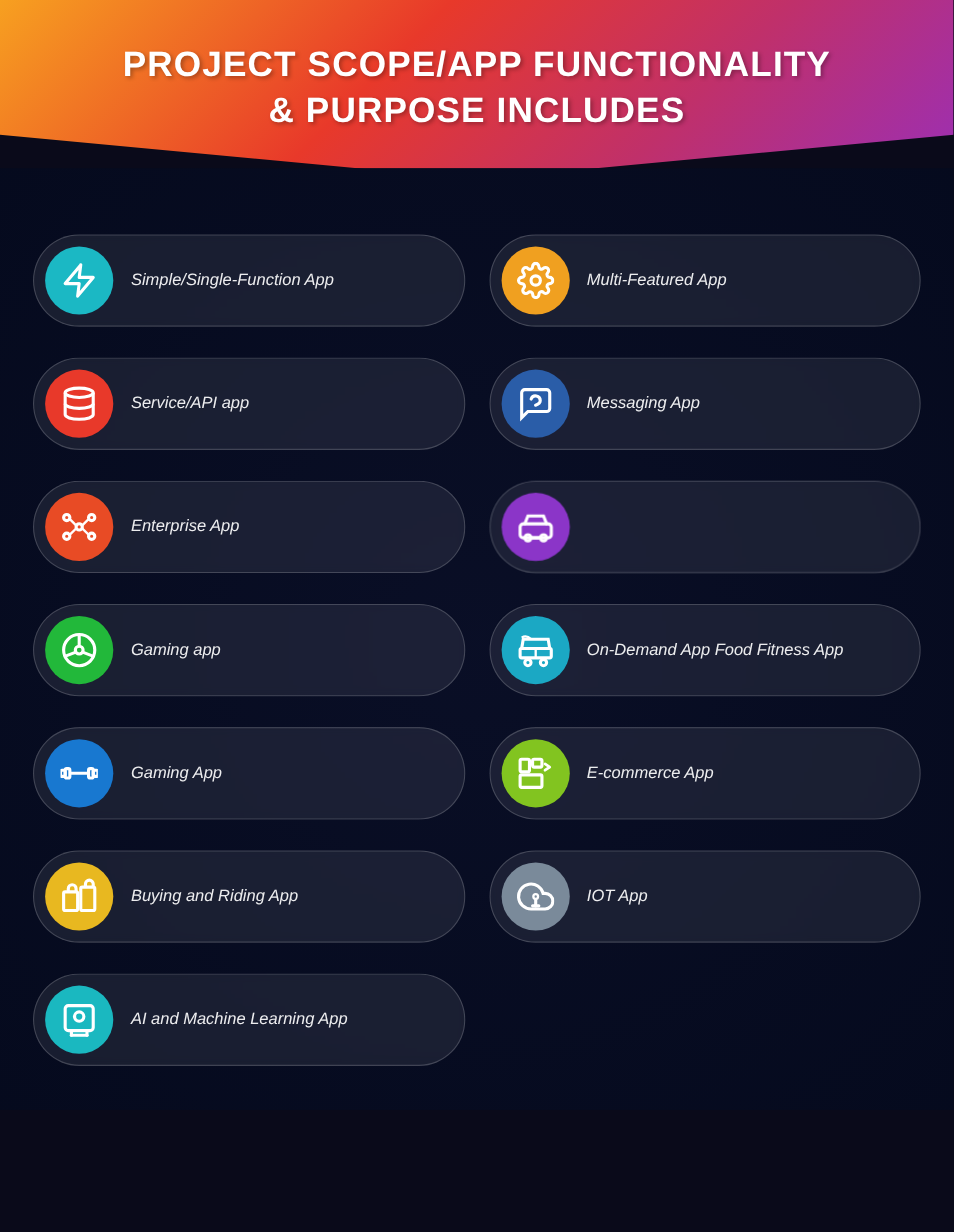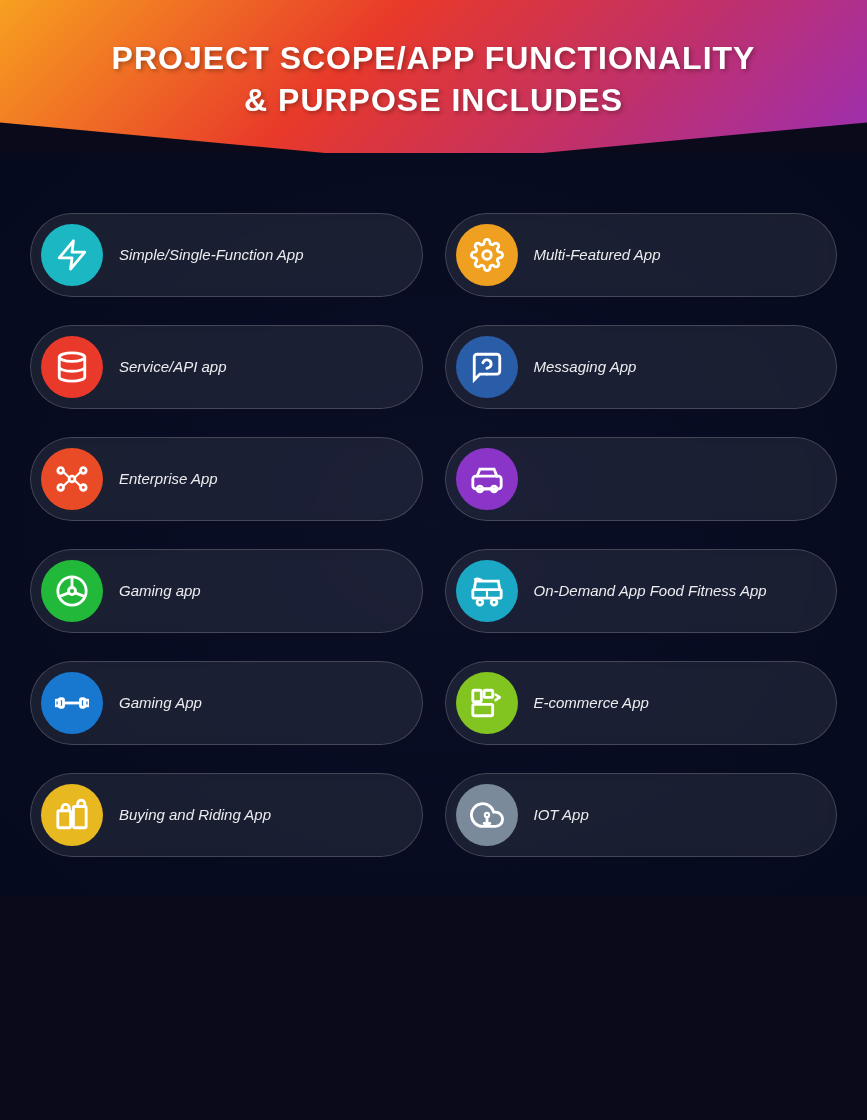--- a/index.html
+++ b/index.html
@@ -236,14 +236,27 @@
         <div class="icon-circle ic-gray">
           <svg viewBox="0 0 24 24">
             <path d="M18 10h-1.26A8 8 0 1 0 9 20h9a5 5 0 0 0 0-10z" stroke="white" stroke-width="2" fill="none"></path>
             <line x1="12" y1="14" x2="12" y2="18" stroke="white" stroke-width="2" stroke-linecap="round"></line>
             <line x1="10" y1="18" x2="14" y2="18" stroke="white" stroke-width="2" stroke-linecap="round"></line>
             <circle cx="12" cy="12" r="1.5" stroke="white" stroke-width="1.5" fill="none"></circle>
           </svg>
         </div>
         <span class="card-label">IOT App</span>
       </div>
+      <div class="card">
+        <div class="icon-circle ic-teal2">
+          <svg viewBox="0 0 24 24">
+            <rect x="3" y="3" width="18" height="16" rx="2" stroke="white" stroke-width="2" fill="none"></rect>
+            <circle cx="12" cy="10" r="3" stroke="white" stroke-width="2" fill="none"></circle>
+            <line x1="7" y1="19" x2="7" y2="22" stroke="white" stroke-width="2" stroke-linecap="round"></line>
+            <line x1="17" y1="19" x2="17" y2="22" stroke="white" stroke-width="2" stroke-linecap="round"></line>
+            <line x1="7" y1="22" x2="17" y2="22" stroke="white" stroke-width="2" stroke-linecap="round"></line>
+            <line x1="9" y1="10" x2="9.01" y2="10" stroke="white" stroke-width="2" stroke-linecap="round"></line>
+          </svg>
+        </div>
+        <span class="card-label">AI and Machine Learning App</span>
+      </div>
     </div>
 </div>
 
 </body></html>

